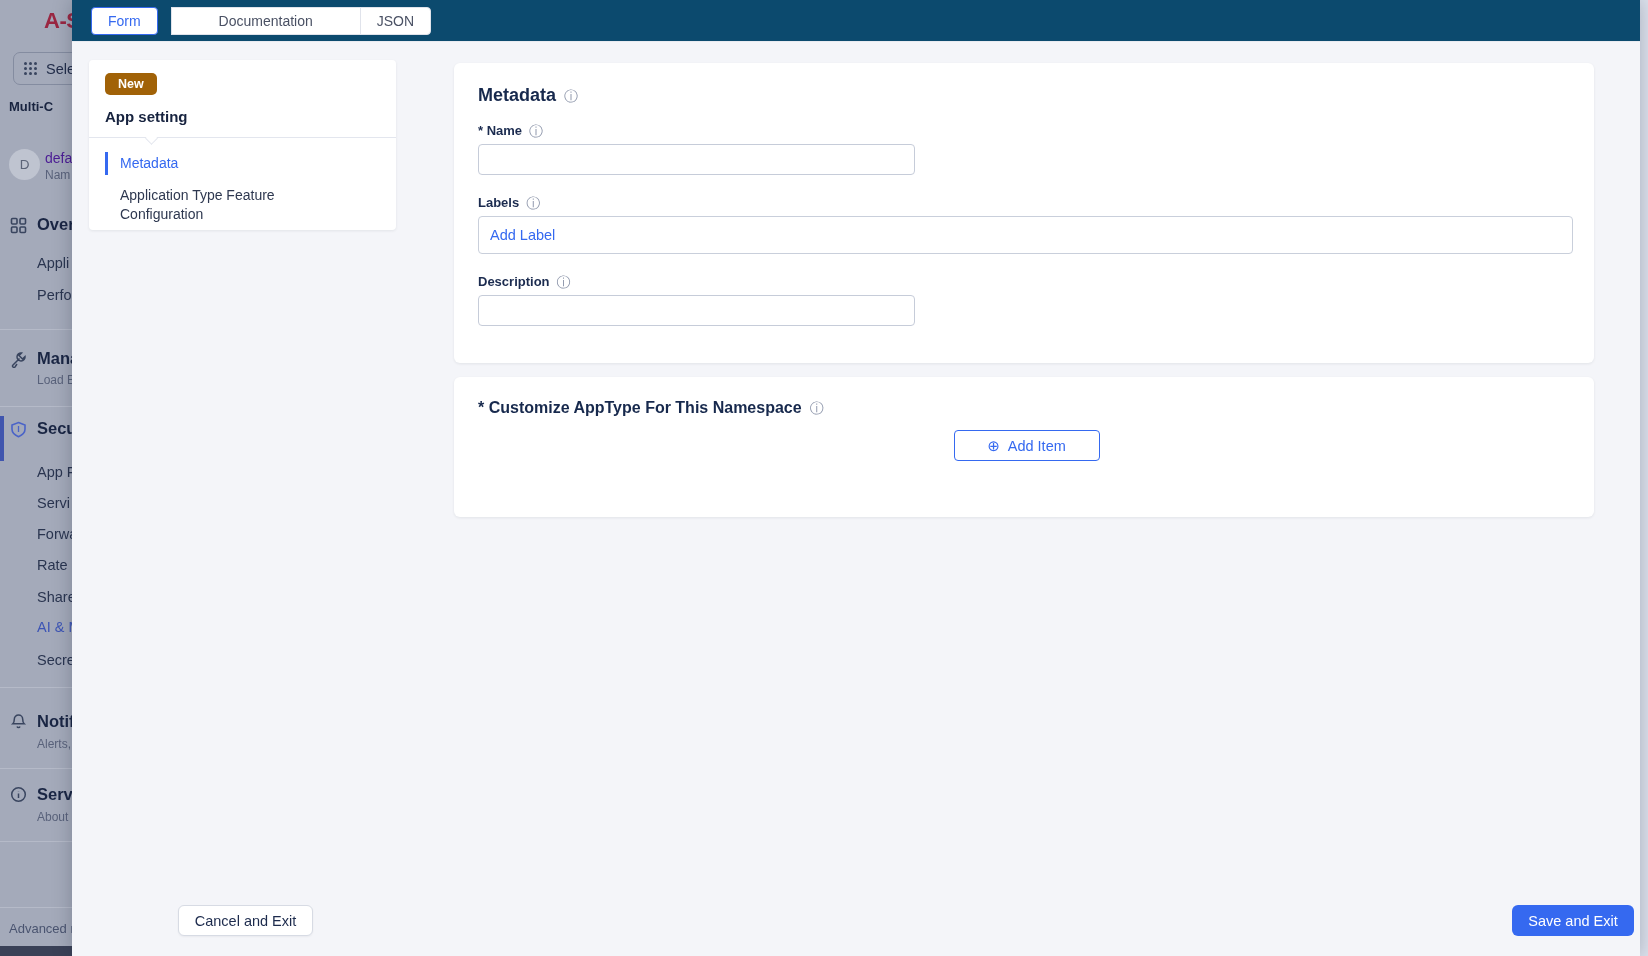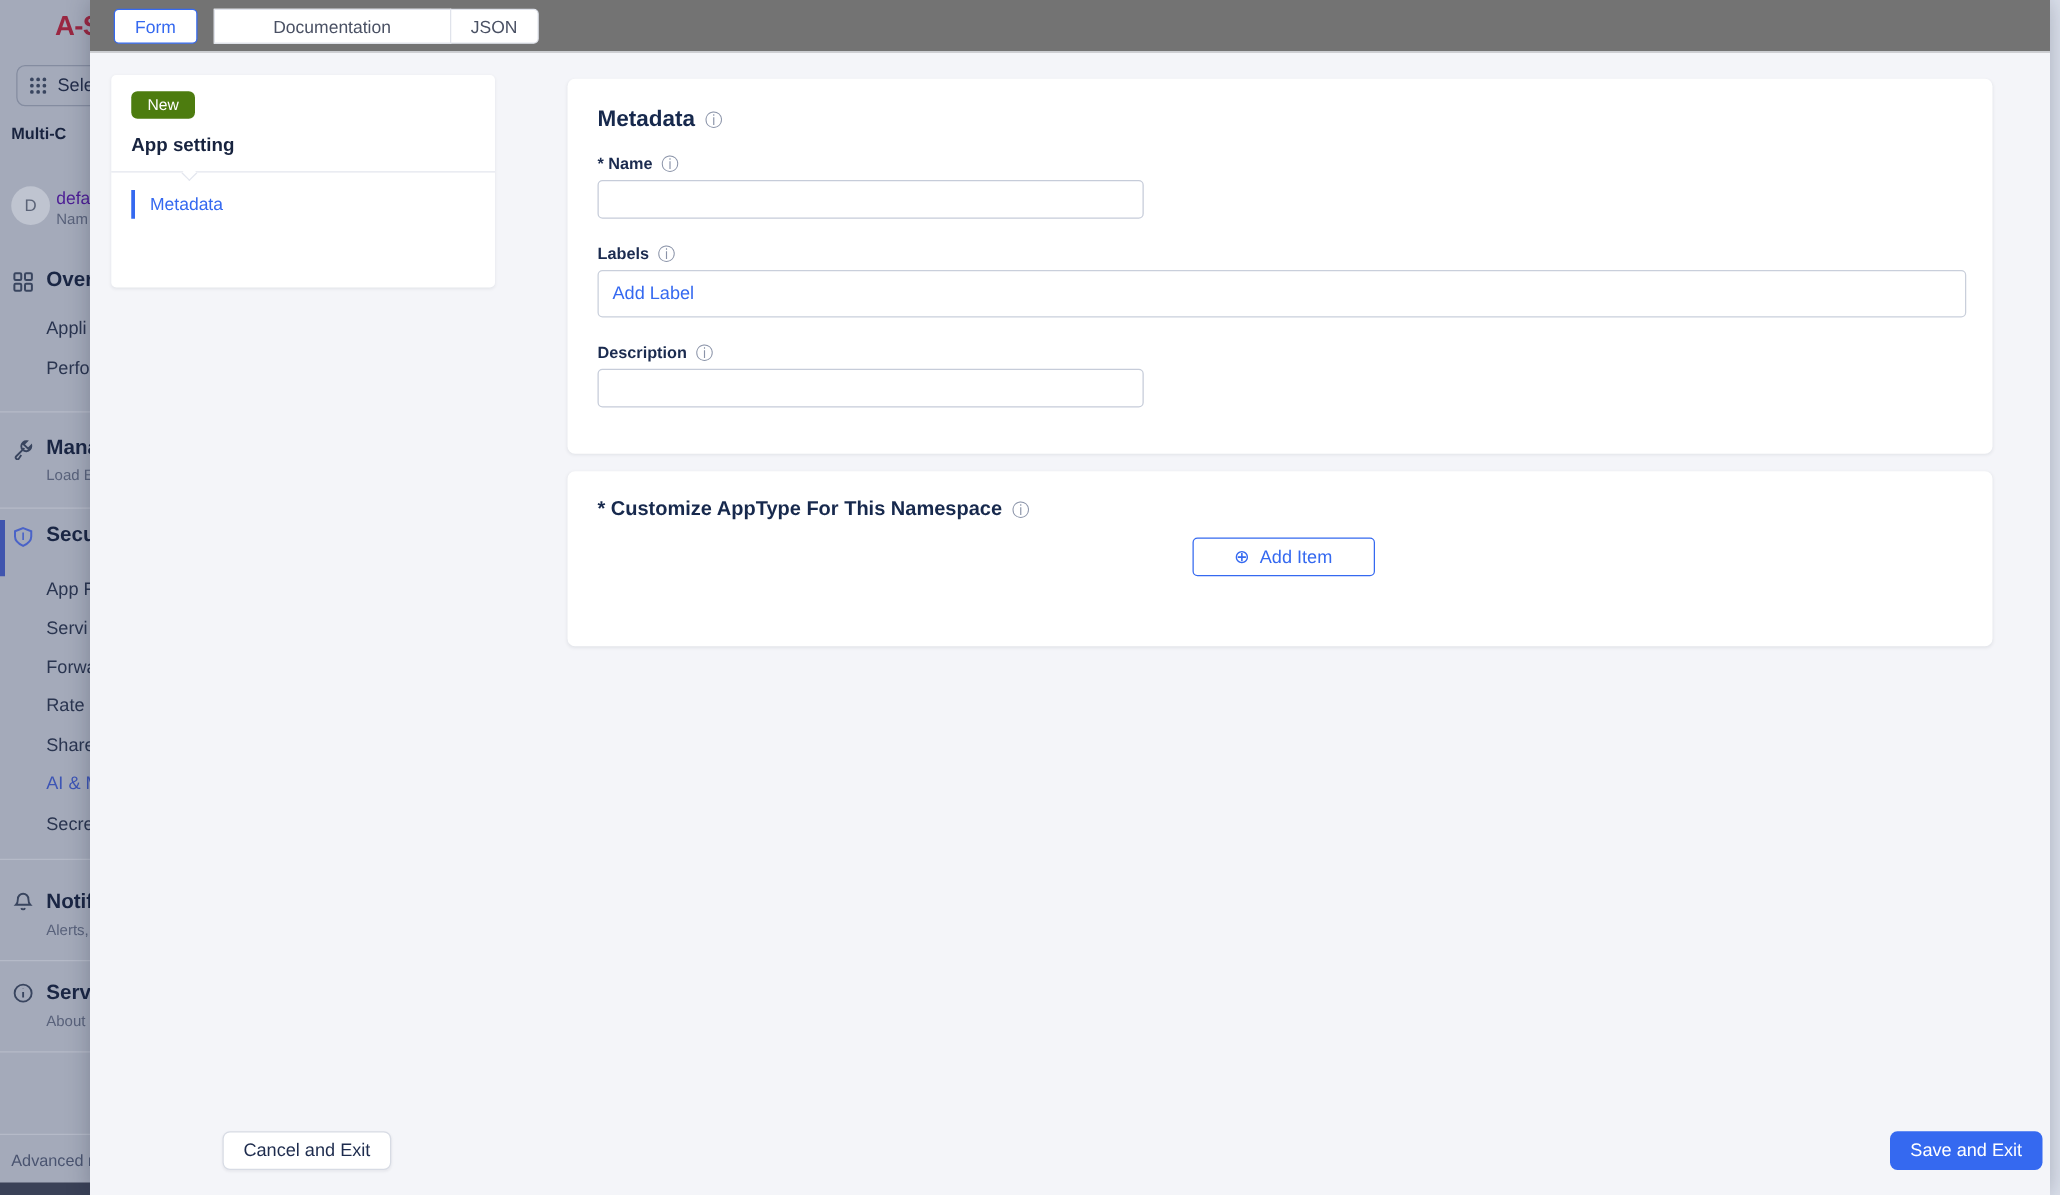--- a/index.html
+++ b/index.html
@@ -22,39 +22,39 @@
   .bg-div { left:0; width:72px; border-top:1px solid #B5BAC8; }
   .bg-bluebar { left:0; top:416px; width:4px; height:45px; background:#4055AE; }
   .bg-dark { left:0; top:946px; width:72px; height:10px; background:#3A4157; }
   .bg-adv { left:9px; top:921px; font-size:13px; color:#4A5470; }
   .bg-icon { color:#39455F; }
 
   .bg-strip-right { position:absolute; right:0; top:0; width:8px; height:956px; background:#DCE1EC; }
 
   
   .modal { position:absolute; left:72px; top:0; width:1568px; height:956px; background:#F4F5F9; box-shadow:0 0 18px rgba(15,23,42,.25); }
-  .topbar { position:absolute; left:0; top:0; width:100%; height:42px; background:#737373; border-bottom:1px solid #E9EBF1; }
+  .topbar { position:absolute; left:0; top:0; width:100%; height:42px; background:#0c4a6e; border-bottom:1px solid #E9EBF1; }
   .tabs { position:absolute; left:20px; top:7px; display:flex; }
   .tab { height:28px; padding:0 16px; display:flex; align-items:center; justify-content:center; background:#fff; border:1px solid #E0E3EB; color:#4A5164; font-size:14px; margin-left:-1px; cursor:pointer; }
   .tab:first-child { border-radius:4px 0 0 4px; }
   .tab:last-child { border-radius:0 4px 4px 0; }
   .tab.active { border:1px solid #3569F0; color:#3569F0; border-radius:4px; z-index:2; }
   .tab.wide { width:190px;margin-left:13px; }
 
   .searchbox { position:absolute; left:1222px; top:5px; width:300px; height:31px; background:#fff; border:1px solid #D9DEE8; border-radius:6px; display:flex; align-items:center; padding:0 9px; gap:7px; }
   .searchbox input { flex:1; border:none; outline:none; font-size:14.5px; color:#33415E; background:transparent; min-width:0; font-family:"Liberation Sans", sans-serif; }
   .searchbox input::placeholder { color:#97A0B3; }
   .search-sep { width:1px; height:18px; background:#DFE3EA; }
   .sbtn { display:flex; align-items:center; justify-content:center; width:20px; height:20px; cursor:pointer; color:#6B7588; }
 
   .modal-body { position:absolute; left:0; top:42px; width:100%; height:914px; }
 
   
   .nav-card { position:absolute; left:17px; top:18px; width:307px; height:170px; background:#fff; border-radius:4px; box-shadow:0 1px 3px rgba(16,24,40,.08); padding:13px 16px 0; }
-  .badge-new { display:inline-block; background:#4d7c0f; color:#fff; font-size:12.5px; font-weight:400; padding:4px 13px; border-radius:5px; }
+  .badge-new { display:inline-block; background:#a16207; color:#fff; font-size:12.5px; font-weight:700; padding:4px 13px; border-radius:5px; }
   .nav-section-title { margin-top:13px; font-size:15px; font-weight:700; color:#17233F; }
   .nav-divider { position:relative; margin:12px -16px 0; border-top:1px solid #E3E6EE; }
   .nav-divider .notch { position:absolute; left:58px; top:-4px; width:9px; height:9px; background:#fff; border-left:1px solid #E3E6EE; border-bottom:1px solid #E3E6EE; transform:rotate(-45deg); }
   .nav-items { margin-top:14px; }
   .nav-item { font-size:14px; color:#2E3850; padding:2px 0 2px 15px; margin-bottom:9px; cursor:pointer; line-height:19px; }
   .nav-item.active { border-left:3px solid #3569F0; padding-left:12px; color:#3569F0; }
   .nav-item.wrap { width:190px; white-space:normal; }
 
   
   .card { position:absolute; left:382px; width:1140px; background:#fff; border-radius:6px; box-shadow:0 1px 3px rgba(16,24,40,.08); padding:22px 19px 0 24px; }
@@ -191,20 +191,21 @@
   <div class="modal-body">
 
     <div class="nav-card">
       <span class="badge-new">New</span>
       <div class="nav-section-title">App setting</div>
       <div class="nav-divider">
           <span class="notch"></span>
         </div>
       <div class="nav-items">
         <div class="nav-item active">Metadata</div>
+        <div class="nav-item wrap">Application Type Feature Configuration</div>
       </div>
     </div>
 
     <div class="card card1">
       <div class="card-title">
         <span>Metadata</span>
         <span class="info-i">ⓘ</span>
       </div>
 
       <div class="field-label">

